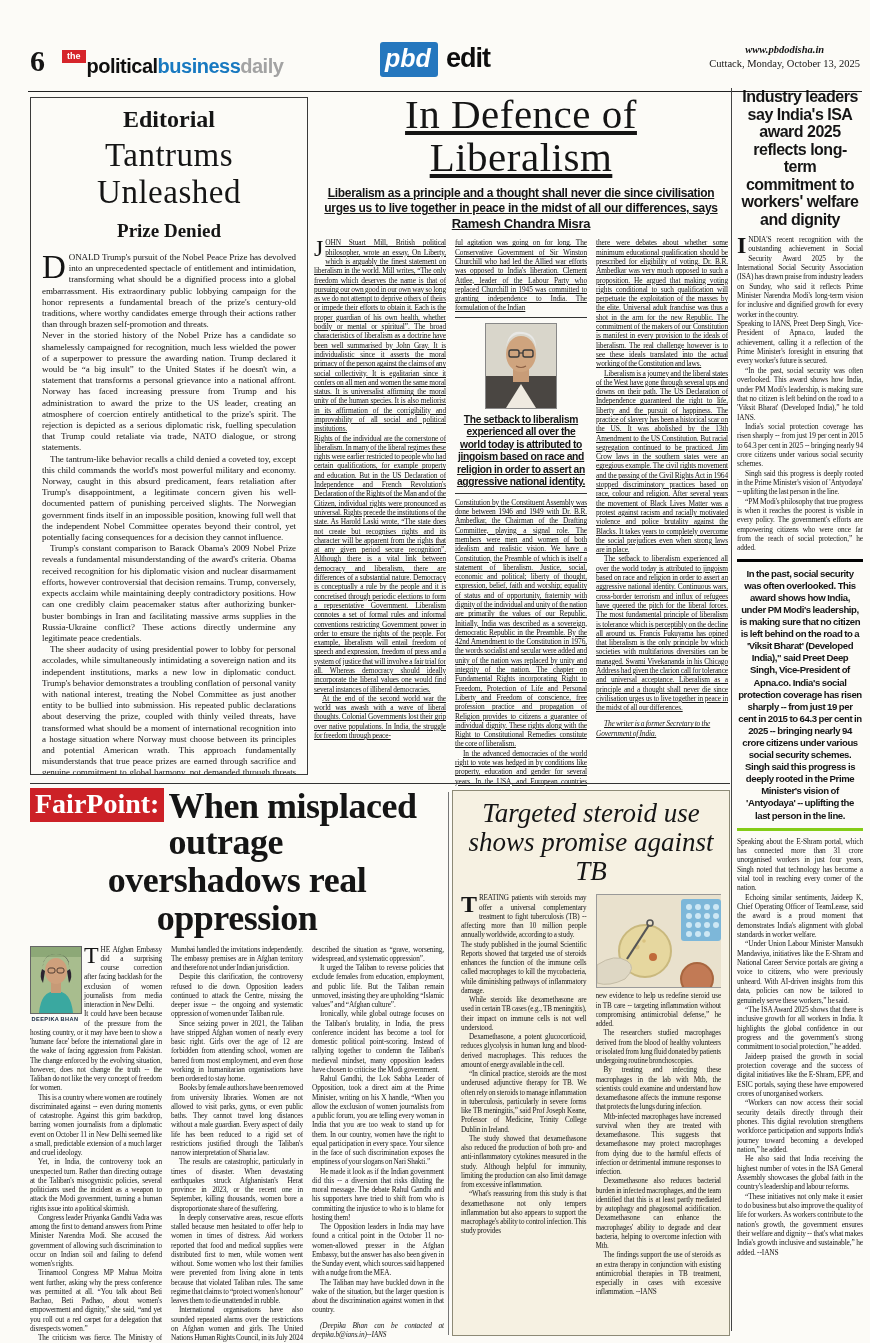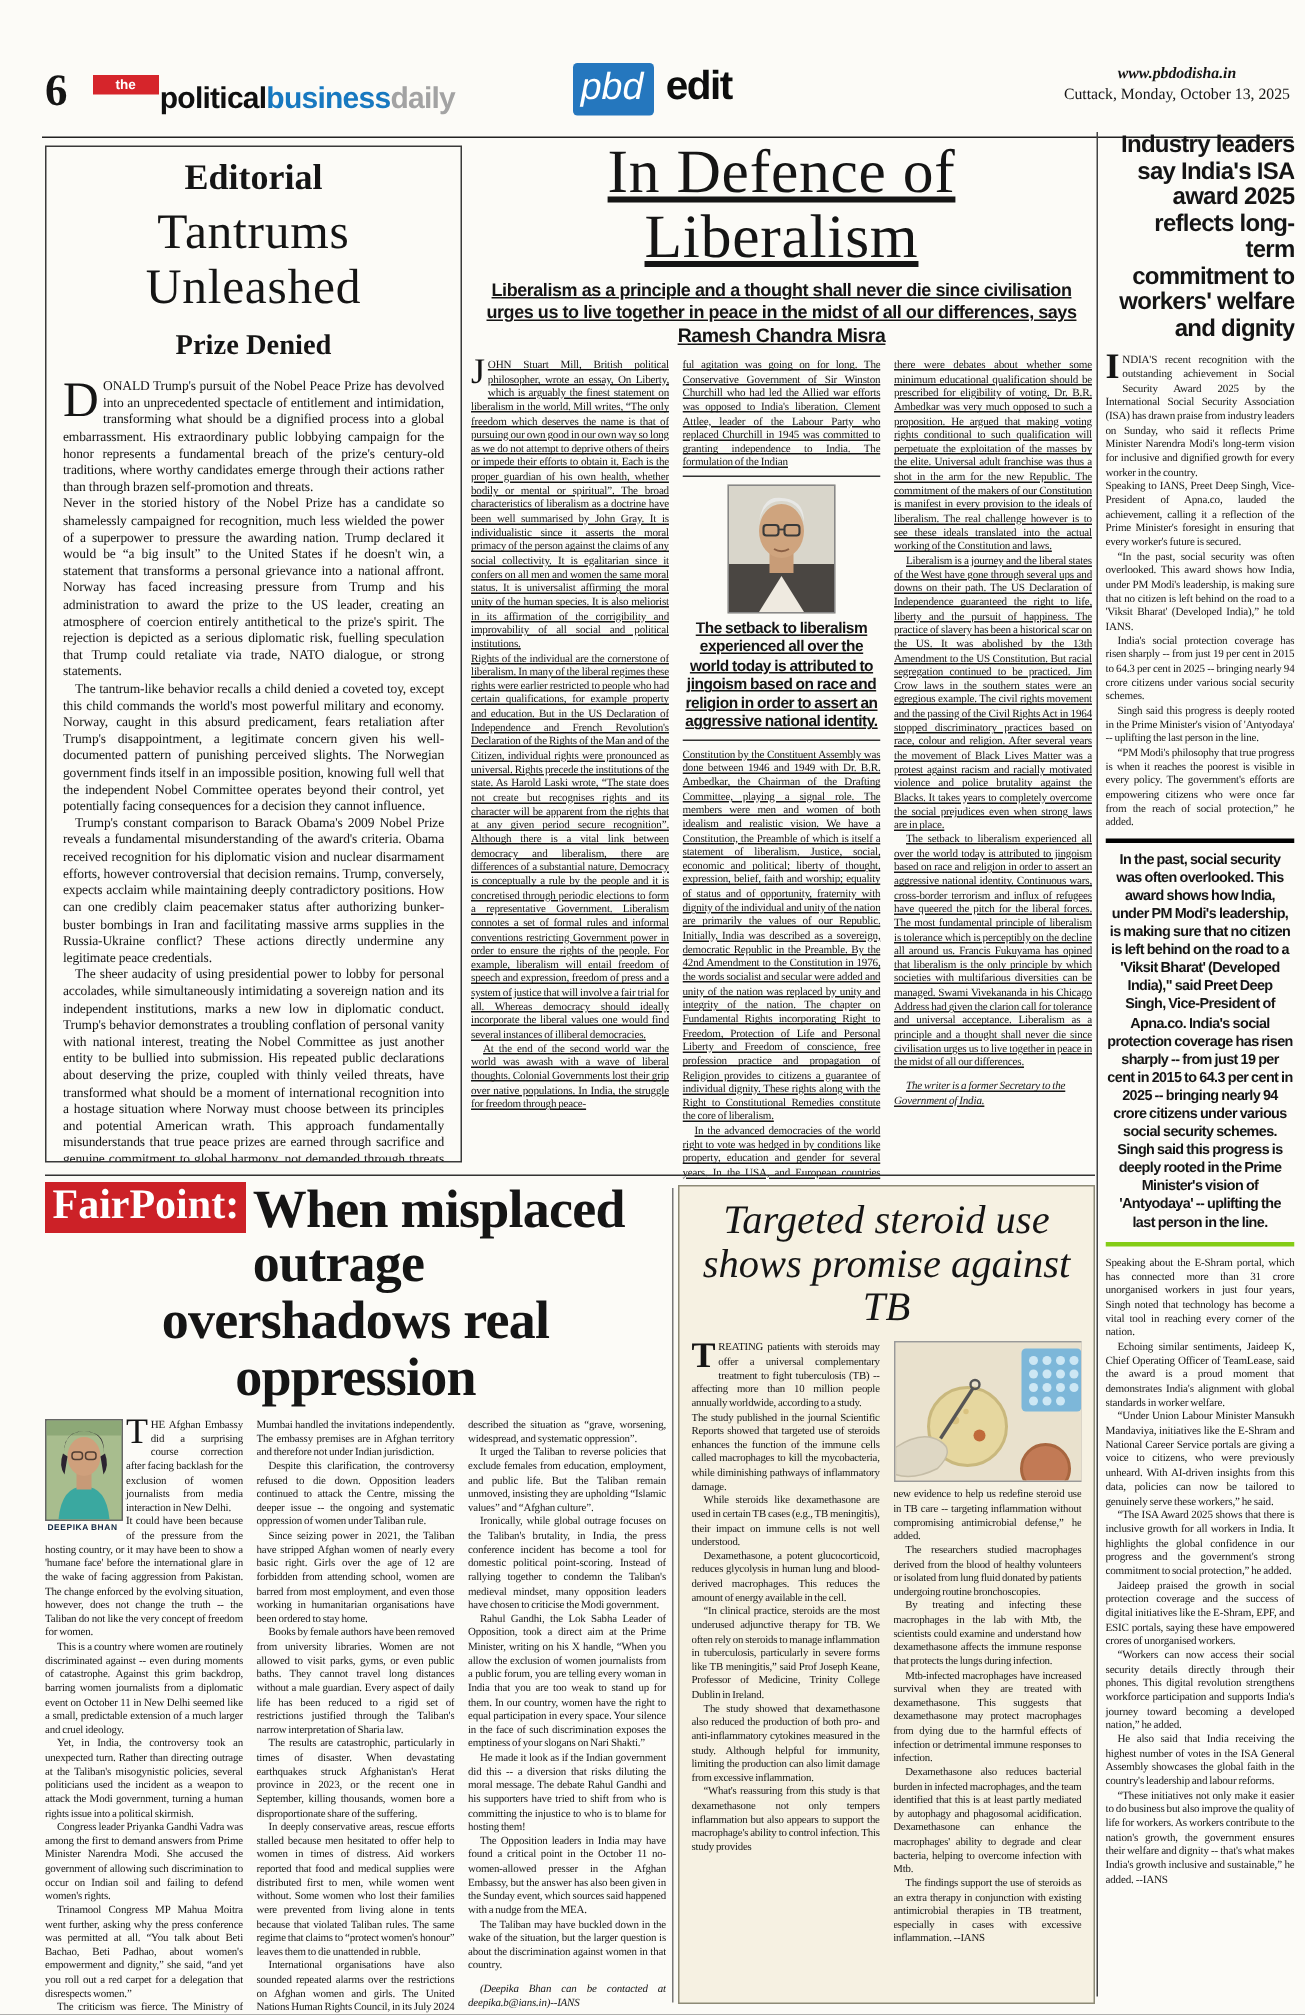--- a/index.html
+++ b/index.html
@@ -3,26 +3,26 @@
 <meta charset="utf-8">
 <style>
   html,body{margin:0;padding:0;background:#777;}
   .page{position:relative;width:870px;height:1343px;background:#fcfbf7;margin:0 auto;
         font-family:"Liberation Serif",serif;color:#151515;overflow:hidden;}
   
   .hdr{position:absolute;left:0;top:0;width:870px;height:92px;}
   .pageno{position:absolute;left:30px;top:44px;font-size:30px;font-weight:bold;}
   .brand{position:absolute;left:62px;top:50px;display:flex;align-items:flex-end;line-height:1;}
   .brand .the{display:inline-block;background:#d6252b;color:#fff;font-family:"Liberation Sans",sans-serif;
-        font-size:9px;font-weight:bold;padding:2px 15px;margin-right:1px;margin-bottom:13px;}
+        font-size:9px;font-weight:bold;padding:2px 5px;margin-right:1px;margin-bottom:13px;}
   .brand b{font-family:"Liberation Sans",sans-serif;font-size:20px;font-weight:bold;letter-spacing:-0.5px;}
   .brand .w1{color:#101010;} .brand .w2{color:#1879c0;} .brand .w3{color:#a3a3a3;}
   .clogo{position:absolute;left:0;right:0;top:42px;text-align:center;}
   .clogo .pbd{display:inline-block;background:#2577be;color:#fff;font-family:"Liberation Sans",sans-serif;
-        font-size:25px;font-weight:normal;font-style:italic;padding:2px 7px 4px 5px;border-radius:3px;}
+        font-size:25px;font-weight:bold;font-style:italic;padding:2px 7px 4px 5px;border-radius:3px;}
   .clogo .edit{display:inline-block;font-family:"Liberation Sans",sans-serif;font-size:27px;font-weight:bold;
         color:#0d0d0d;margin-left:4px;letter-spacing:-1px;}
   .hright{position:absolute;right:10px;top:44px;text-align:center;}
   .site{font-size:10.5px;font-style:italic;font-weight:bold;}
   .dateline{font-size:10.5px;margin-top:3px;}
   .rule-h{position:absolute;left:28px;top:91px;width:834px;height:1px;background:#222;}
   .rule-h2{position:absolute;left:30px;top:783px;width:700px;height:1px;background:#333;}
   .v-rule{position:absolute;left:731px;top:88px;width:1px;height:1243px;background:#444;}
   .v-rule2{position:absolute;left:448px;top:792px;width:1px;height:543px;background:#777;}
   
@@ -48,21 +48,21 @@
   .col{width:132px;overflow:hidden;font-size:7.4px;line-height:9.3px;letter-spacing:-0.12px;word-spacing:-0.4px;}
   .dropcap{float:left;font-size:24px;line-height:19px;font-weight:500;padding:1px 2px 0 0;}
   .photoblock{border-top:1px solid #333;border-bottom:1px solid #333;margin:4px 0;padding:5px 0 4px;}
   .portrait{width:70px;height:84px;margin:0 auto;border:1px solid #888;background:#d8d5ca;overflow:hidden;}
   .pullquote{font-family:"Liberation Sans",sans-serif;font-weight:bold;font-size:10.3px;line-height:12.5px;
         text-align:center;margin-top:5px;letter-spacing:-0.3px;}
   .foot-byline{font-style:italic;margin-top:7px;text-align:left;}
   
   .sidebar{position:absolute;left:737px;top:88px;width:126px;height:1248px;overflow:hidden;}
   .sb-hl{font-family:"Liberation Sans",sans-serif;font-weight:800;font-size:16px;line-height:17.5px;
-        text-align:right;letter-spacing:-0.5px;margin:0 0 7px;}
+        text-align:center;letter-spacing:-0.5px;margin:0 0 7px;}
   .sb-body{font-size:7.4px;line-height:9.35px;letter-spacing:-0.12px;word-spacing:-0.4px;}
   .dropcap-sb{float:left;font-size:24px;line-height:19px;font-weight:600;padding:1px 2px 0 0;}
   .sb-box{border-top:3px solid #000;border-bottom:3px solid #84cc16;margin:6px 0;padding:6px 1px;
         font-family:"Liberation Sans",sans-serif;font-weight:bold;font-size:9.6px;line-height:12.1px;
         text-align:center;letter-spacing:-0.4px;}
   
   .fp{position:absolute;left:30px;top:788px;width:414px;height:555px;overflow:hidden;}
   .fp-l1{display:flex;align-items:flex-start;justify-content:center;gap:4px;}
   .fp-kick{background:#cc2127;color:#fff;font-weight:bold;font-size:28px;padding:2px 5px 4px;line-height:1;}
   .fp-h1{font-size:36px;font-weight:bold;line-height:1;letter-spacing:-0.5px;margin:0;}

